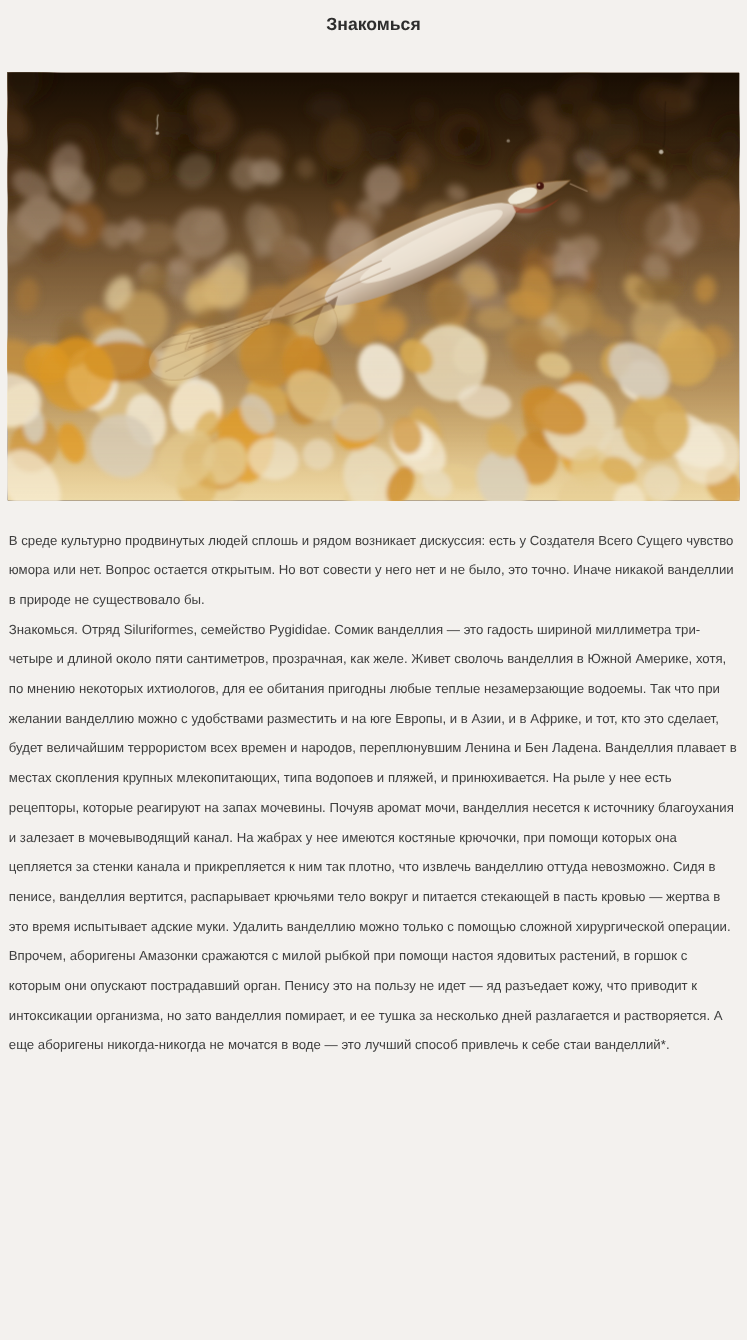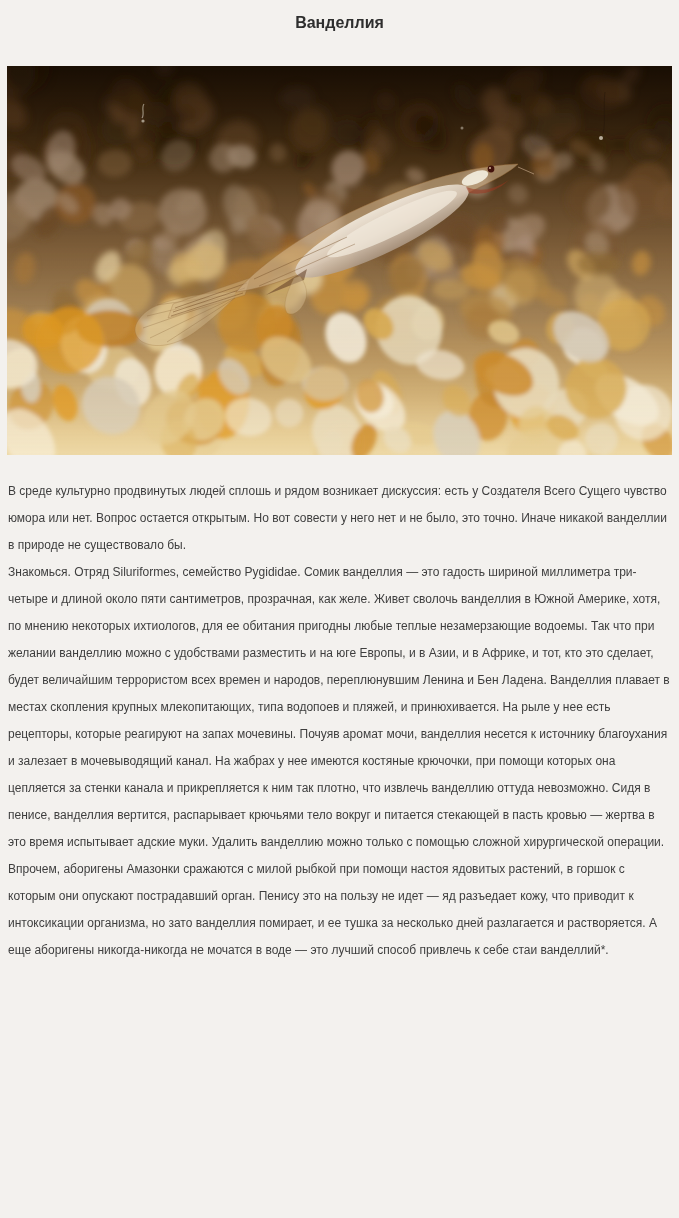--- a/index.html
+++ b/index.html
@@ -30,21 +30,21 @@
     line-height:27px;
     color:#3e3e3e;
   }
   .article p{margin:0;padding:0;}
 </style>
 </head>
 <body>
 
 <div class="page">
 
-  <h1 class="page-title">Ванделлия</h1>
+  <h1 class="page-title">Знакомься</h1>
 
   <div class="photo-frame">
     <svg width="665" height="389" viewBox="0 0 665 389" xmlns="http://www.w3.org/2000/svg">
       <defs>
         <linearGradient id="bg" x1="0" y1="0" x2="0" y2="1">
           <stop offset="0" stop-color="#1d1105"></stop>
           <stop offset="0.10" stop-color="#2c1b0a"></stop>
           <stop offset="0.22" stop-color="#432d12"></stop>
           <stop offset="0.36" stop-color="#64482a"></stop>
           <stop offset="0.50" stop-color="#84643e"></stop>

